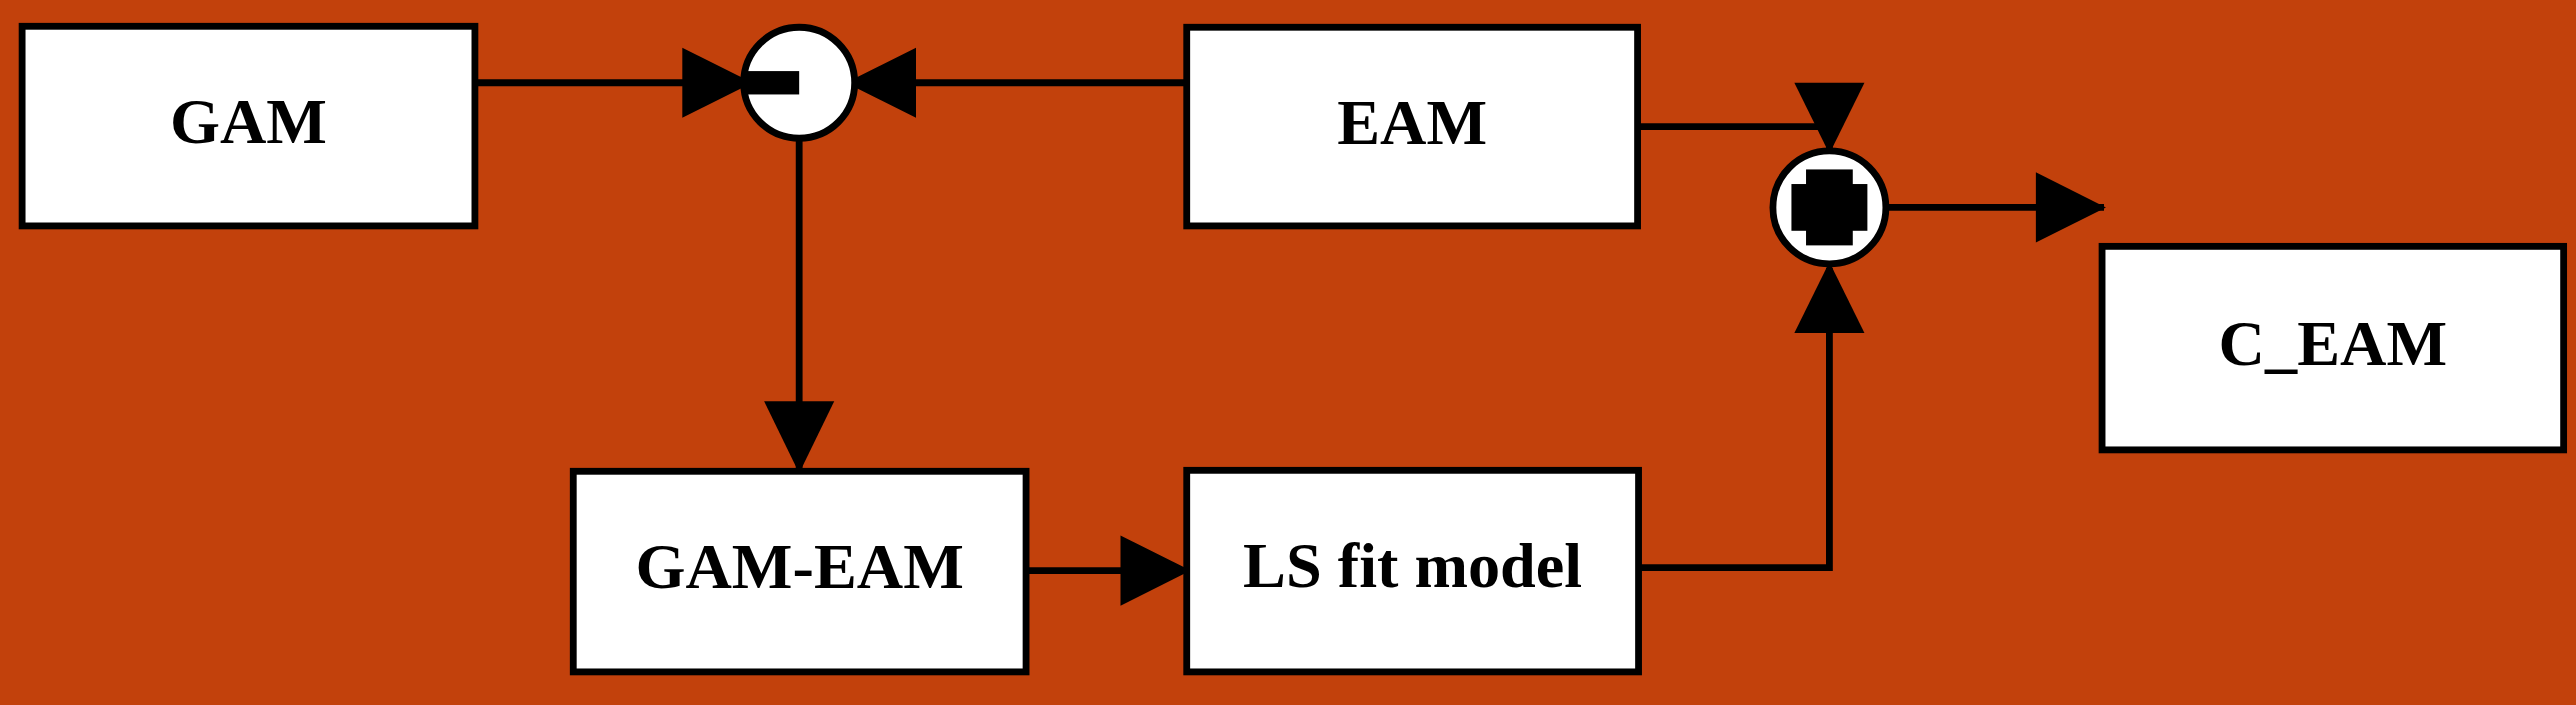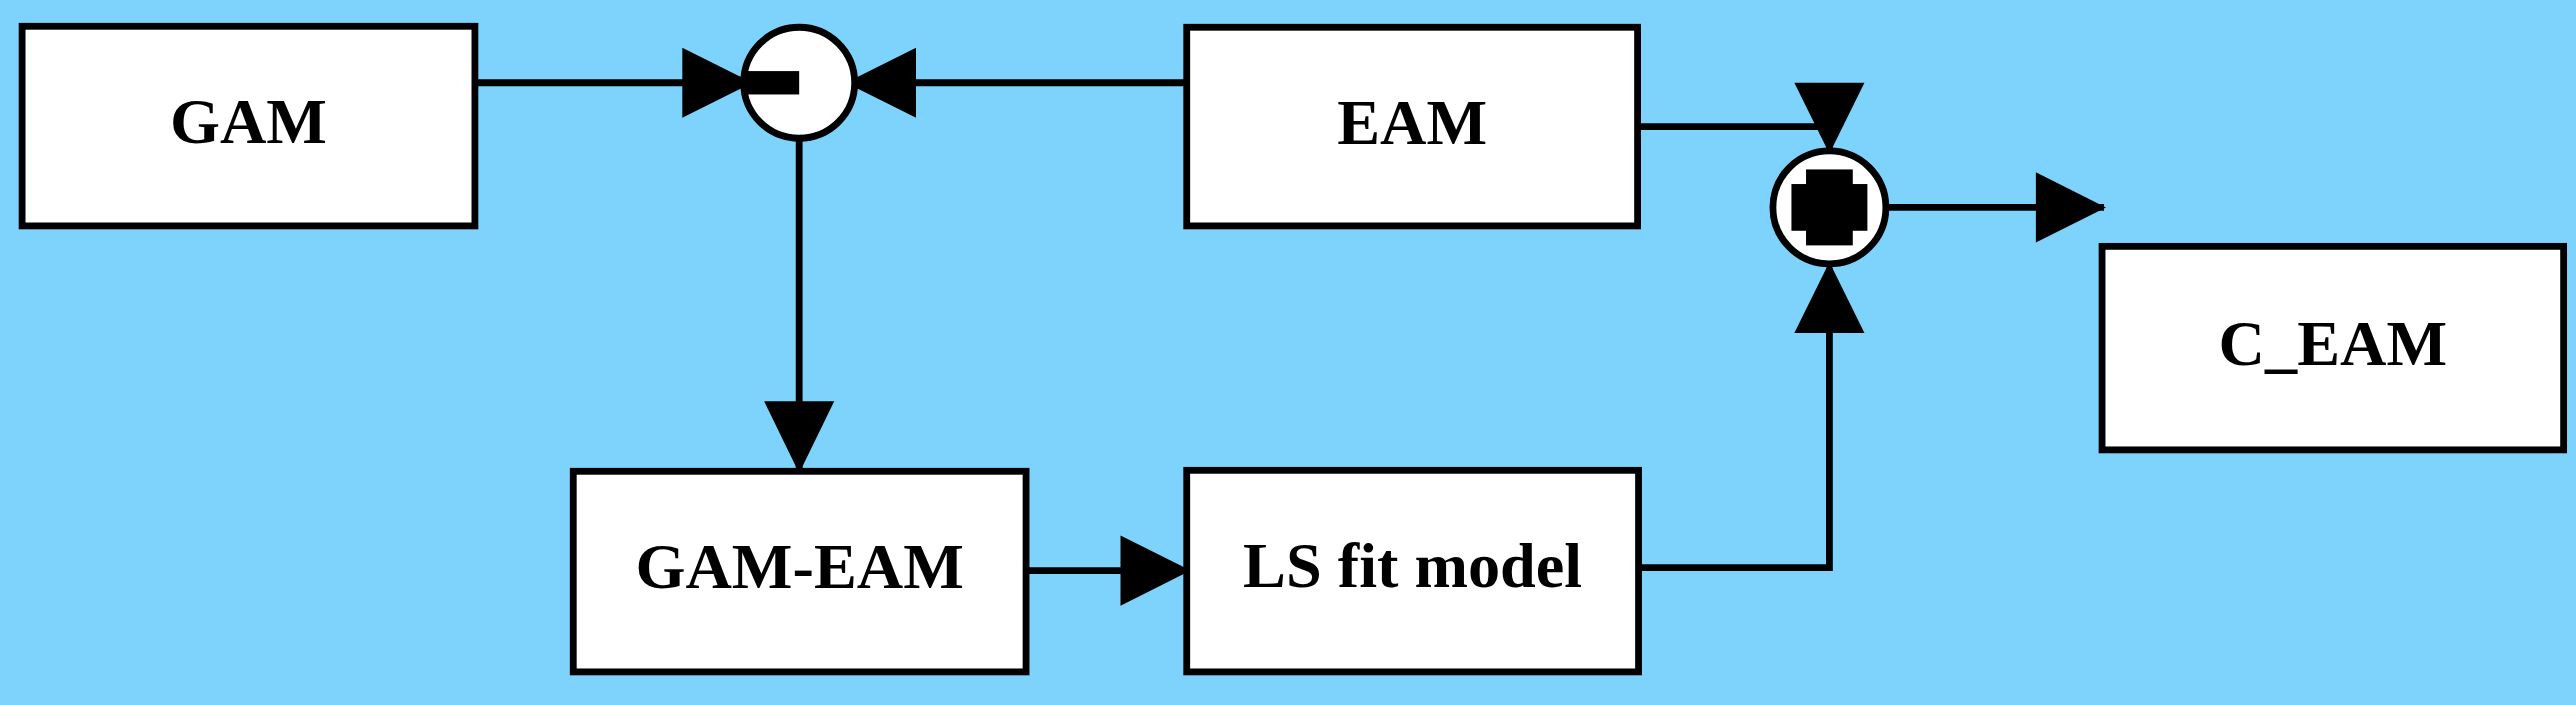--- a/index.html
+++ b/index.html
@@ -7,21 +7,21 @@
     padding: 0;
     background: #ffffff;
   }
   body {
     font-family: "Liberation Serif", serif;
   }
   #diagram-root {
     position: relative;
     width: 2576px;
     height: 705px;
-    background: #7dd3fc;
+    background: #c2410c;
     overflow: hidden;
   }
   #diagram-svg {
     position: absolute;
     left: 0;
     top: 0;
     width: 2576px;
     height: 705px;
     display: block;
   }

